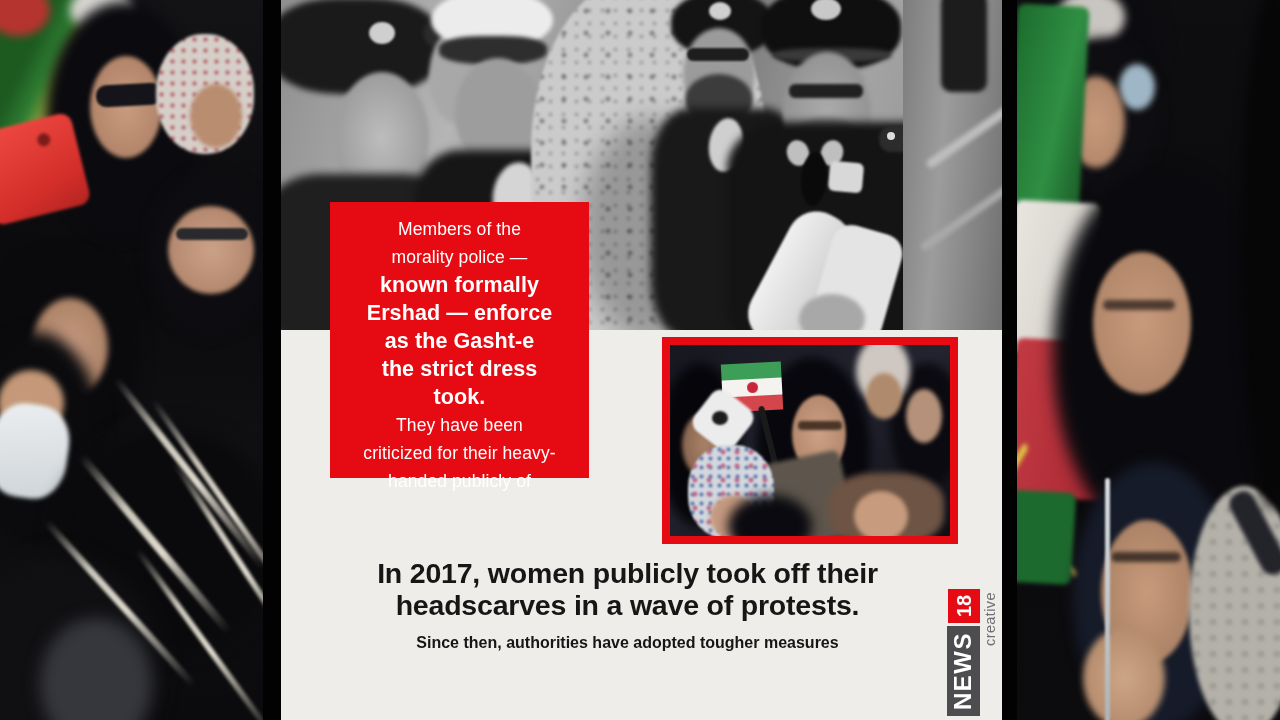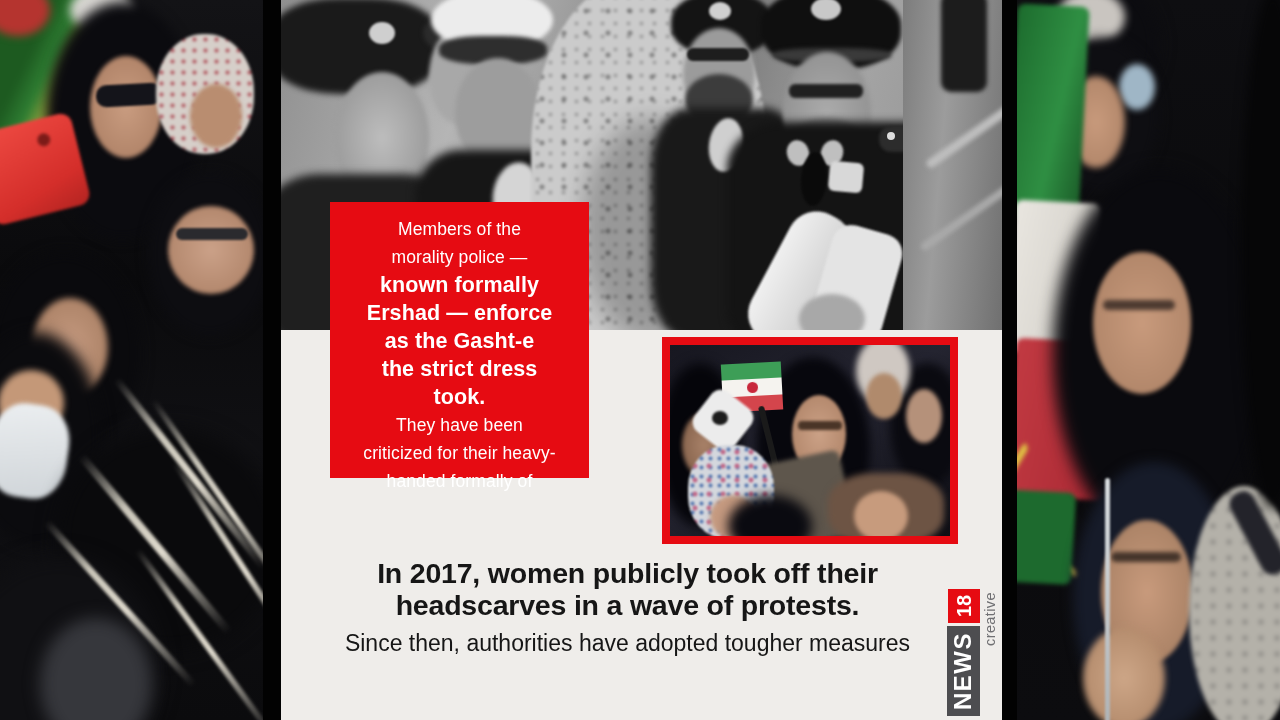--- a/index.html
+++ b/index.html
@@ -162,21 +162,21 @@
     background-image:radial-gradient(circle,#c06a8a 2px,transparent 3px),radial-gradient(circle,#5a7ab0 1.5px,transparent 2.5px);
     background-size:14px 14px,9px 9px; border-radius:45%; filter:blur(1px); }
   .ip-faceFL { left:40px; top:150px; width:46px; height:44px; background:#c59a80; filter:blur(2px); }
   .ip-scarfBR { left:158px; top:128px; width:116px; height:72px; background:#6d5444; border-radius:40%; filter:blur(3px); }
   .ip-faceBR { left:184px; top:146px; width:54px; height:50px; background:#c79b7d; filter:blur(2px); }
   .ip-hoodfill { left:58px; top:150px; width:84px; height:62px; background:#0a0a10; filter:blur(6px); }
 
   
   .bottom-copy { position:absolute; left:0; top:557px; width:100%; padding-right:28px; text-align:center; color:#161616; }
   .headline-line { font-size:28.5px; line-height:32px; font-weight:700; letter-spacing:-.2px; }
-  .sub-line { font-size:23px; line-height:30px; font-weight:400; }
+  .sub-line { font-size:16px; line-height:30px; font-weight:700; }
   .sub-line.first { margin-top:7px; }
 
   
   .logo { position:absolute; left:666px; top:588px; width:58px; height:128px; }
   .logo-h { position:absolute; left:0; top:128px; width:128px; height:58px; transform-origin:0 0; transform:rotate(-90deg); }
   .logo-row1 { display:flex; align-items:center; }
   .news-chip { display:inline-block; background:#4d4d50; color:#fff; font-weight:700; font-size:24px; letter-spacing:1.5px; padding:4px 6px 5px; line-height:1; }
   .n18-chip { display:inline-block; background:#e60b12; color:#fff; font-weight:700; font-size:20px; padding:6px 6px; line-height:1; margin-left:3px; }
   .logo-row2 { text-align:right; padding-right:4px; margin-top:1px; }
   .creative-label { color:#6f6f72; font-size:14.5px; letter-spacing:.4px; }
@@ -289,21 +289,21 @@
     <div class="red-box">
       <div class="rb-line reg">Members of the</div>
       <div class="rb-line reg">morality police —</div>
       <div class="rb-line bold">known formally</div>
       <div class="rb-line bold">Ershad — enforce</div>
       <div class="rb-line bold">as the Gasht-e</div>
       <div class="rb-line bold">the strict dress</div>
       <div class="rb-line bold">took.</div>
       <div class="rb-line reg">They have been</div>
       <div class="rb-line reg">criticized for their heavy-</div>
-      <div class="rb-line reg">handed formally of</div>
+      <div class="rb-line reg">handed publicly of</div>
     </div>
 
     <div class="inset">
       <div class="inset-ph">
         <div class="blob ip-hoodL"></div>
         <div class="blob ip-hoodC"></div>
         <div class="blob ip-hoodR"></div>
         <div class="blob ip-faceL"></div>
         <div class="blob ip-scarfTR"></div>
         <div class="blob ip-faceTR"></div>

